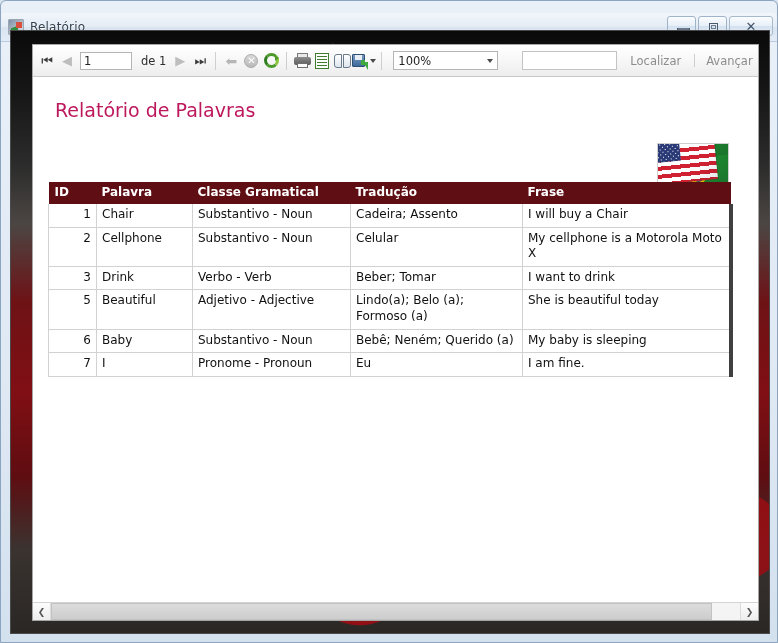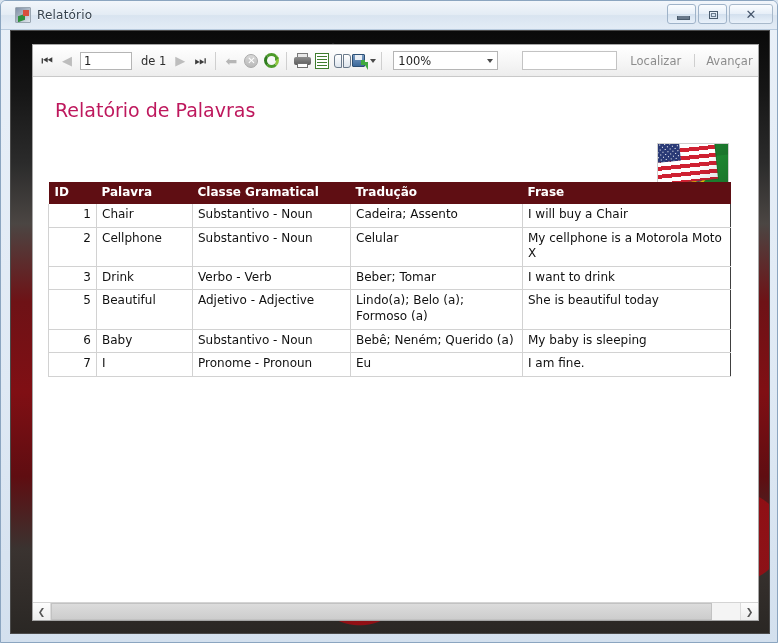--- a/index.html
+++ b/index.html
@@ -13,24 +13,25 @@
     box-sizing:border-box;
     border:1px solid #8ba5c0;
     border-radius:6px 6px 0 0;
     background:linear-gradient(to bottom,#e9f0f8 0%,#dfe9f4 60%,#d3e0ee 100%);
     padding:0;
   }
   
   .titlebar{
     position:relative;height:28px;
     display:flex;align-items:center;
-    padding-left:14px;
+    padding-left:7px;
     background:linear-gradient(to bottom,#f2f6fb 0%,#e4ecf5 48%,#d9e4f0 52%,#e3ecf6 100%);
     border-radius:5px 5px 0 0;
     border-bottom:1px solid #b8cadd;
+    margin-top:12px;
   }
   .win-icon{
     width:16px;height:16px;margin-right:6px;position:relative;flex:0 0 auto;
     border:1px solid #9aa6b2;box-sizing:border-box;
     background:linear-gradient(135deg,#7f8fa6 0%,#aab6c4 45%,#e2e7ee 100%);
     border-radius:1px;overflow:hidden;
   }
   .win-icon::before{
     content:"";position:absolute;left:2px;top:7px;width:7px;height:6px;
     background:#2f8f3d;transform:skewY(-20deg);
@@ -287,21 +288,21 @@
     font-size:12px;border:none;line-height:1.25;
   }
   table.rep th.idh{padding-left:6px;}
   table.rep td{
     border-bottom:1px solid #d2d2d2;
     border-right:1px solid #d2d2d2;
     padding:3px 5px 4px 5px;vertical-align:top;line-height:1.3;
     background:#fff;
   }
   table.rep td.id{text-align:right;border-left:1px solid #d2d2d2;}
-  table.rep tr td:last-child{border-right:1px solid #404040;margin-left:47px;}
+  table.rep tr td:last-child{border-right:4px solid #404040;margin-left:47px;}
   col.c-id{width:48px;}
   col.c-word{width:96px;}
   col.c-class{width:158px;}
   col.c-trad{width:172px;}
   col.c-frase{width:208px;}
 
   
   .hscroll{
     flex:0 0 auto;height:17px;display:flex;align-items:stretch;
     background:#f0f0f0;border-top:1px solid #d4d4d4;

